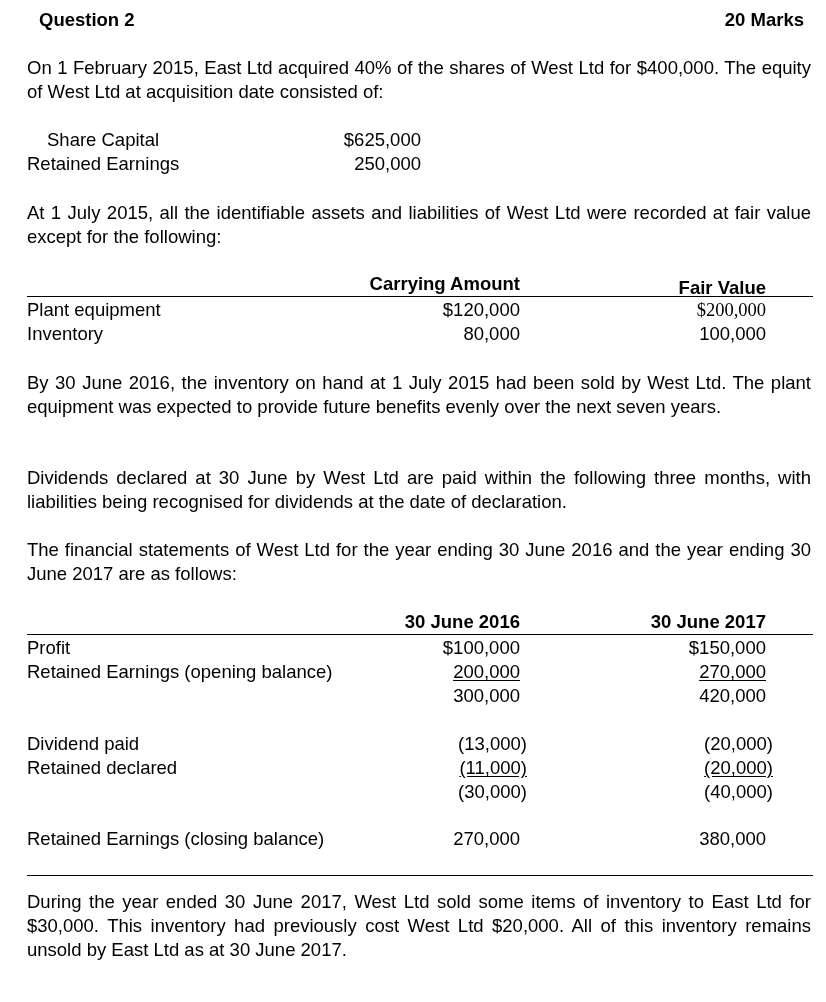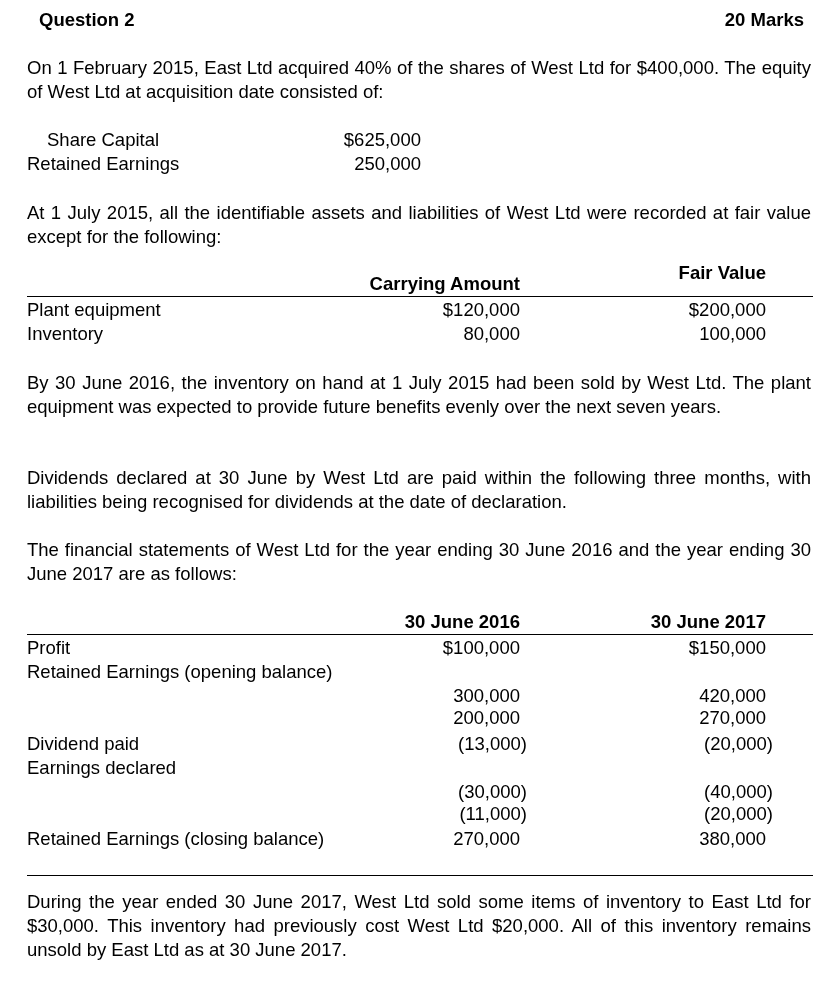--- a/index.html
+++ b/index.html
@@ -9,21 +9,21 @@
   }
   .abs { position: absolute; }
   .bold { font-weight: bold; }
   .para {
     position: absolute; left: 27px; width: 784px;
     line-height: 24px; text-align: justify; text-align-last: left;
   }
   .row { position: absolute; left: 27px; height: 24px; line-height: 24px; white-space: nowrap; }
   .r { position: absolute; text-align: right; white-space: nowrap; }
   .rule { position: absolute; left: 27px; width: 786px; height: 0; border-top: 1.3px solid #000; }
-  .ul { text-underline-offset: 2px; margin-top: 46px; }
+  .ul { text-decoration: underline; text-underline-offset: 2px; }
 </style>
 </head>
 <body>
 
 <div class="abs bold" style="left:27px; top:8px; line-height:24px;margin-left:12px;">Question 2</div>
 <div class="abs bold" style="right:22px; top:8px; line-height:24px;">20 Marks</div>
 
 <div class="para" style="top:56px;">On 1 February 2015, East Ltd acquired 40% of the shares of West Ltd for $400,000. The equity of West Ltd at acquisition date consisted of:</div>
 
 <div>
@@ -34,26 +34,26 @@
   <div class="row" style="top:152px;">
     <span>Retained Earnings</span>
   </div>
   <div class="r" style="top:152px; right:405px; line-height:24px;">250,000</div>
 </div>
 
 <div class="para" style="top:201px;">At 1 July 2015, all the identifiable assets and liabilities of West Ltd were recorded at fair value except for the following:</div>
 
 <div>
   <div class="r bold" style="top:272px; right:306px; line-height:24px;">Carrying Amount</div>
-  <div class="r bold" style="top:261px; right:60px; line-height:24px;text-align:right;">Fair Value</div>
+  <div class="r bold" style="top:276px; right:60px; line-height:24px;text-align:right;">Fair Value</div>
   <div class="rule" style="top:296px;"></div>
 
   <div class="row" style="top:298px;">Plant equipment</div>
   <div class="r" style="top:298px; right:306px; line-height:24px;">$120,000</div>
-  <div class="r" style="top:298px; right:60px; line-height:24px;">$200,000</div>
+  <div class="r" style="top:298px; right:60px; line-height:24px;font-family:Liberation Serif, serif;">$200,000</div>
 
   <div class="row" style="top:322px;">Inventory</div>
   <div class="r" style="top:322px; right:306px; line-height:24px;">80,000</div>
   <div class="r" style="top:322px; right:60px; line-height:24px;">100,000</div>
 </div>
 
 <div class="para" style="top:371px;">By 30 June 2016, the inventory on hand at 1 July 2015 had been sold by West Ltd. The plant equipment was expected to provide future benefits evenly over the next seven years.</div>
 <div class="para" style="top:466px;">Dividends declared at 30 June by West Ltd are paid within the following three months, with liabilities being recognised for dividends at the date of declaration.</div>
 <div class="para" style="top:538px;">The financial statements of West Ltd for the year ending 30 June 2016 and the year ending 30 June 2017 are as follows:</div>
 
@@ -70,21 +70,21 @@
   <div class="r ul" style="top:660px; right:306px; line-height:24px;">200,000</div>
   <div class="r ul" style="top:660px; right:60px; line-height:24px;">270,000</div>
 
   <div class="r" style="top:684px; right:306px; line-height:24px;">300,000</div>
   <div class="r" style="top:684px; right:60px; line-height:24px;">420,000</div>
 
   <div class="row" style="top:732px;">Dividend paid</div>
   <div class="r" style="top:732px; right:299px; line-height:24px;">(13,000)</div>
   <div class="r" style="top:732px; right:53px; line-height:24px;">(20,000)</div>
 
-  <div class="row" style="top:756px;">Earnings declared</div>
+  <div class="row" style="top:756px;">Retained declared</div>
   <div class="r ul" style="top:756px; right:299px; line-height:24px;">(11,000)</div>
   <div class="r ul" style="top:756px; right:53px; line-height:24px;">(20,000)</div>
 
   <div class="r" style="top:780px; right:299px; line-height:24px;">(30,000)</div>
   <div class="r" style="top:780px; right:53px; line-height:24px;">(40,000)</div>
 
   <div class="row" style="top:827px;">Retained Earnings (closing balance)</div>
   <div class="r" style="top:827px; right:306px; line-height:24px;">270,000</div>
   <div class="r" style="top:827px; right:60px; line-height:24px;">380,000</div>
 

